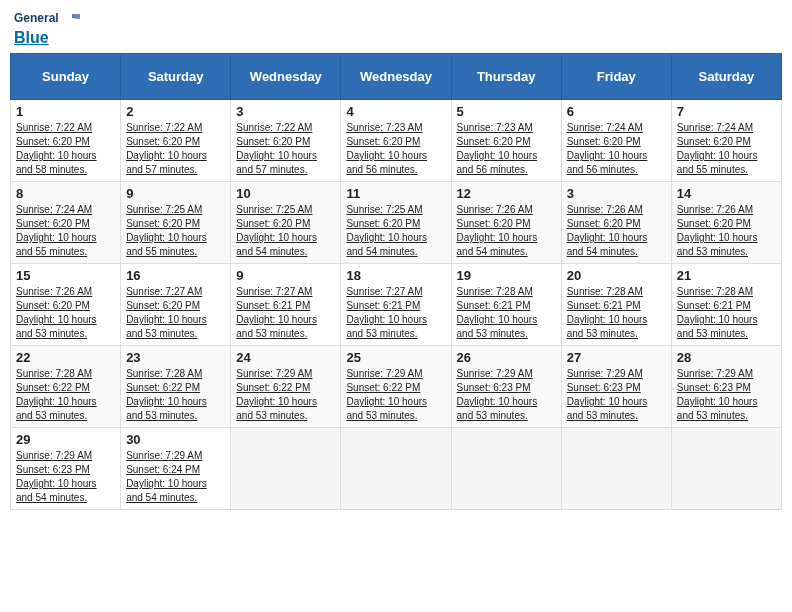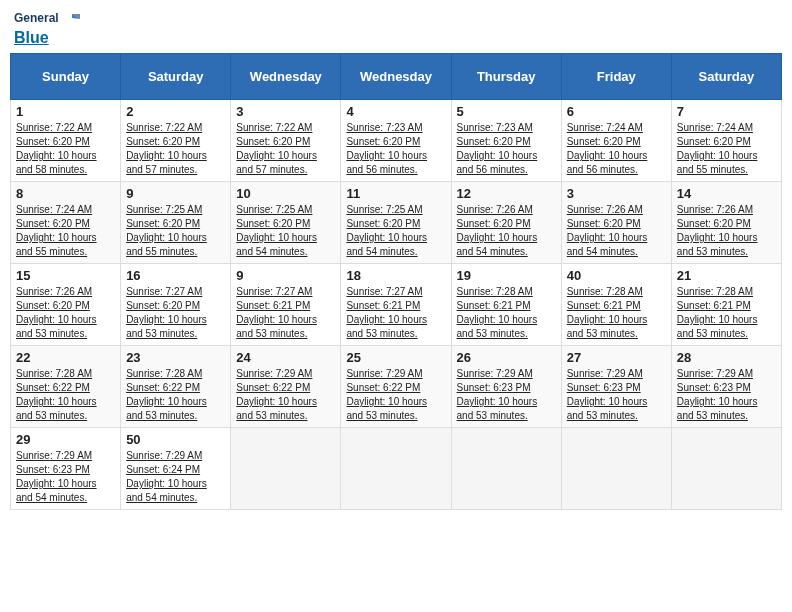--- a/index.html
+++ b/index.html
@@ -282,21 +282,21 @@
         <td>
         <span class="day-num">19</span>
         <div class="day-info">
           Sunrise: 7:28 AM<br>
           Sunset: 6:21 PM<br>
           Daylight: 10 hours<br>
           and 53 minutes.
         </div>
       </td>
         <td>
-        <span class="day-num">40</span>
+        <span class="day-num">20</span>
         <div class="day-info">
           Sunrise: 7:28 AM<br>
           Sunset: 6:21 PM<br>
           Daylight: 10 hours<br>
           and 53 minutes.
         </div>
       </td>
         <td>
         <span class="day-num">21</span>
         <div class="day-info">
@@ -376,21 +376,21 @@
         <td>
         <span class="day-num">29</span>
         <div class="day-info">
           Sunrise: 7:29 AM<br>
           Sunset: 6:23 PM<br>
           Daylight: 10 hours<br>
           and 54 minutes.
         </div>
       </td>
         <td>
-        <span class="day-num">50</span>
+        <span class="day-num">30</span>
         <div class="day-info">
           Sunrise: 7:29 AM<br>
           Sunset: 6:24 PM<br>
           Daylight: 10 hours<br>
           and 54 minutes.
         </div>
       </td>
         <td class="empty-cell"></td>
         <td class="empty-cell"></td>
         <td class="empty-cell"></td>

